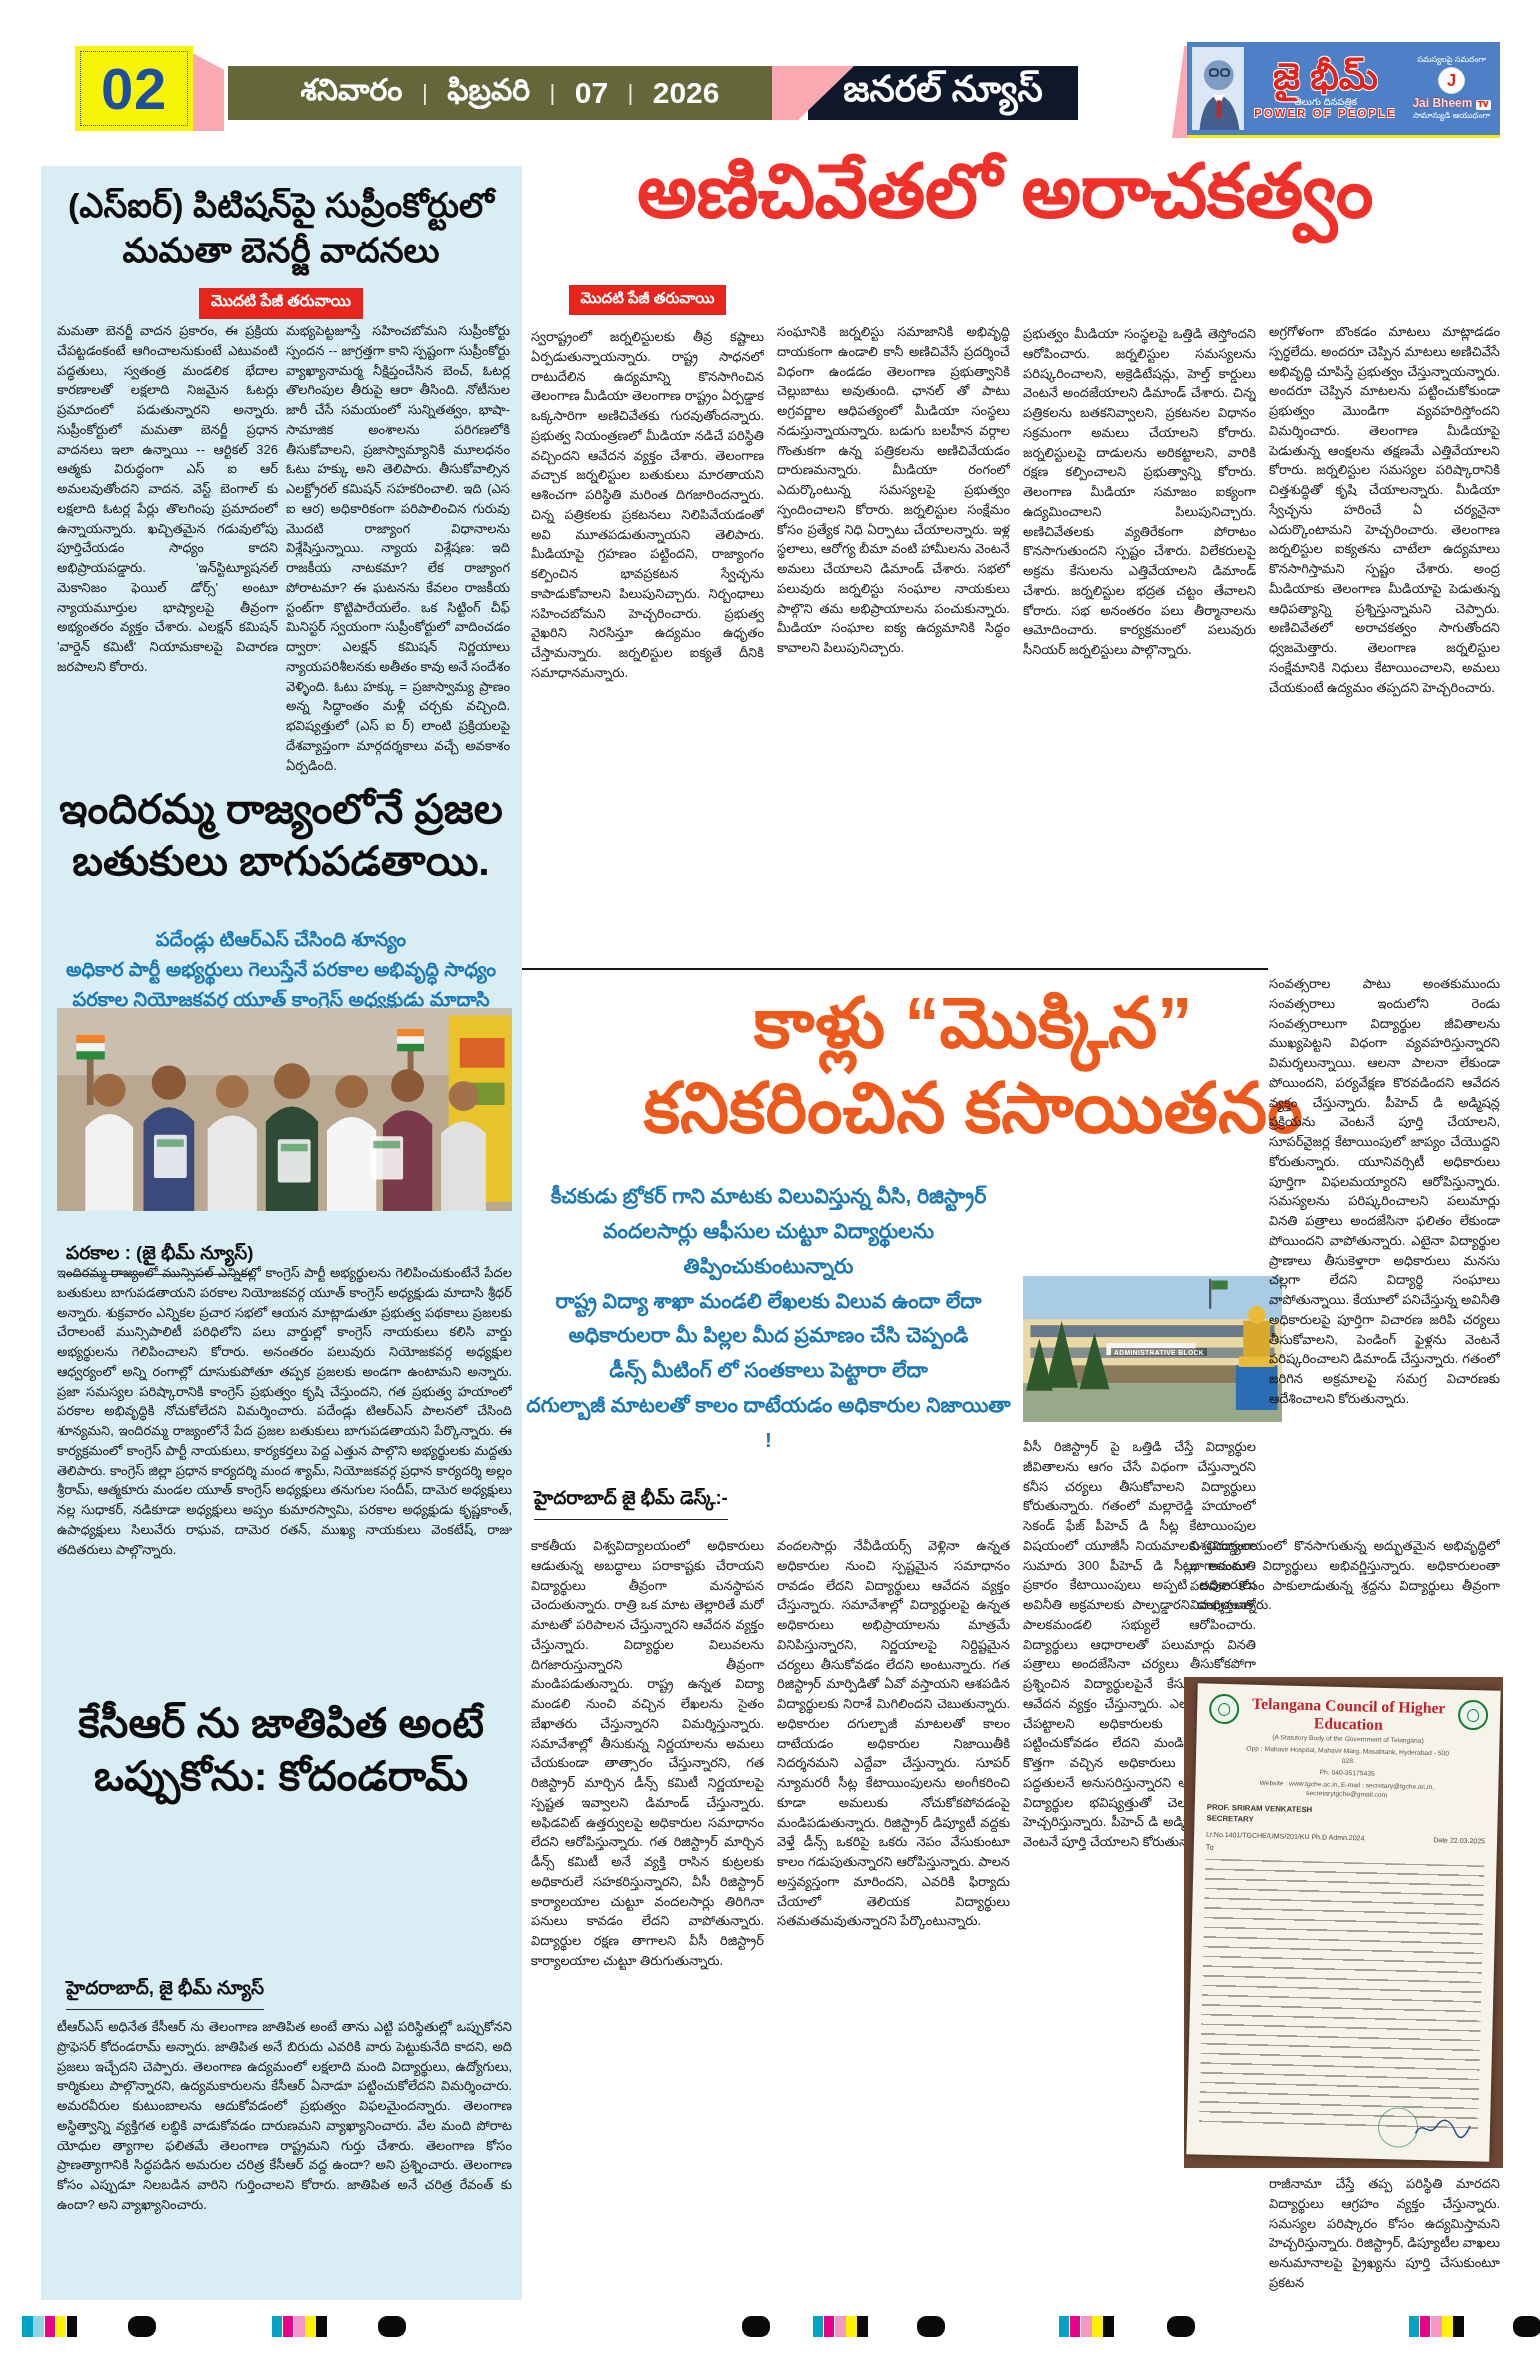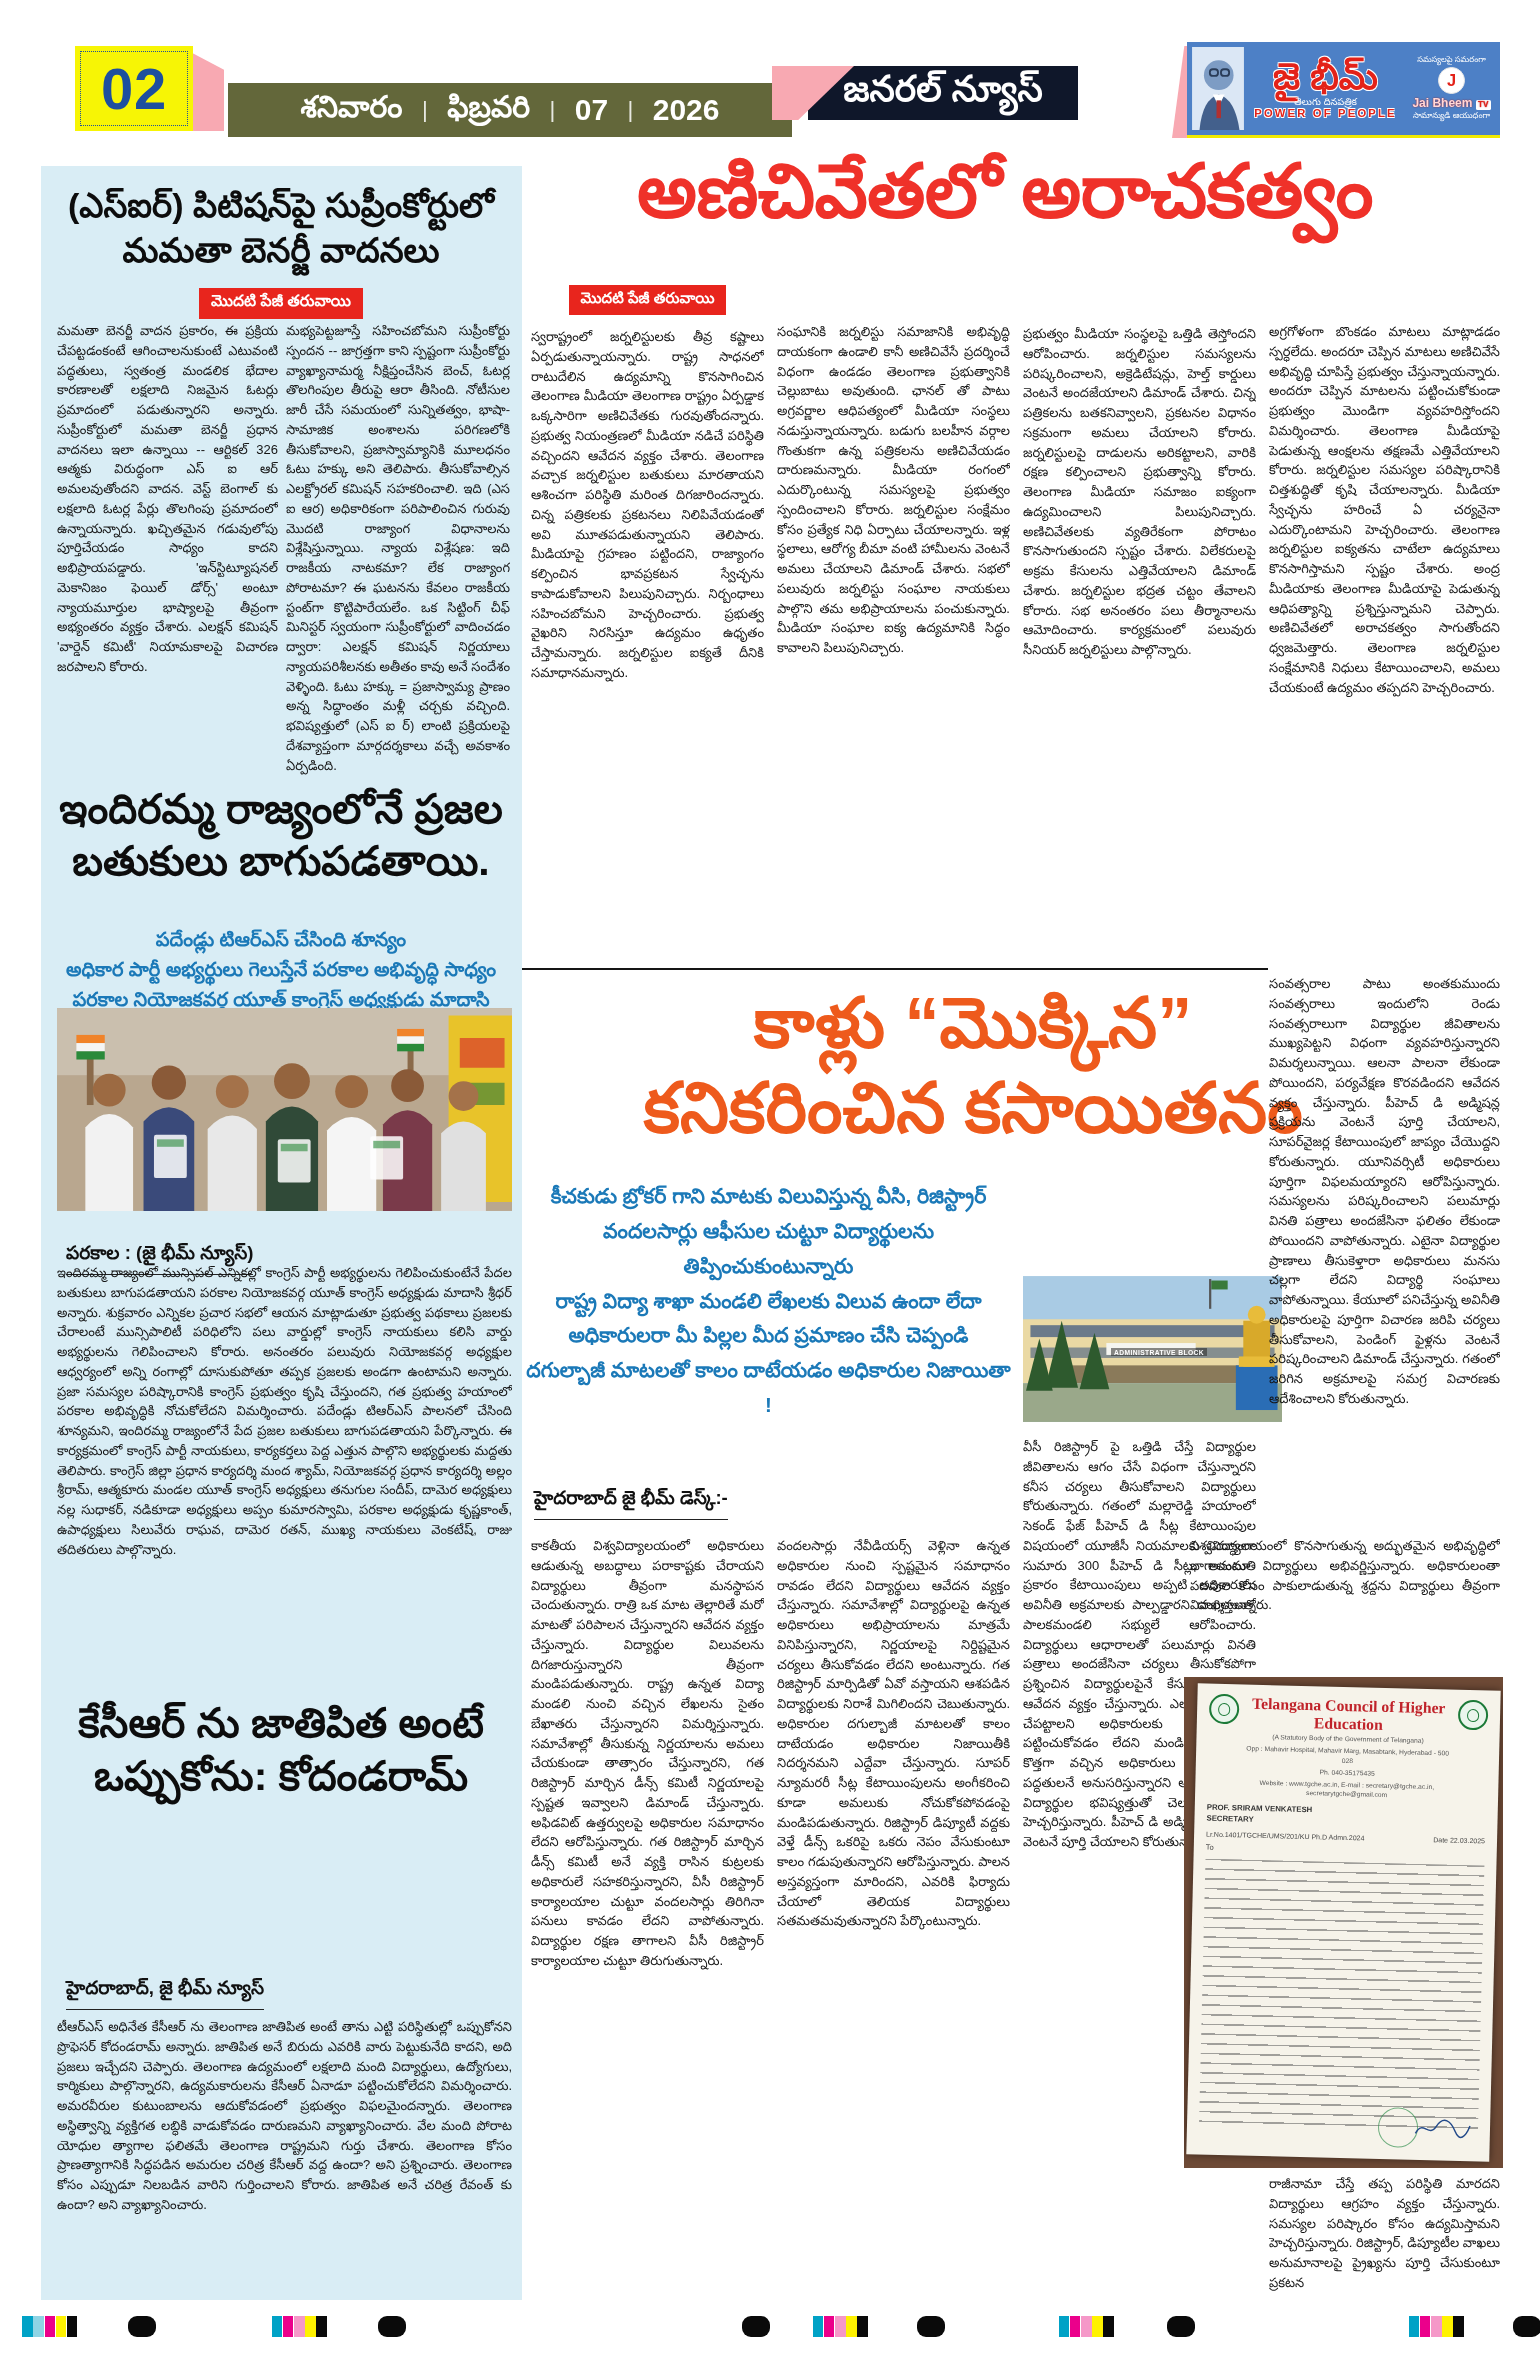--- a/index.html
+++ b/index.html
@@ -13,21 +13,21 @@
 
   
   .pagenum-shadow { left:179px; top:46px; width:45px; height:85px; background:#f8a9b2;
     clip-path:polygon(0 0,100% 28%,100% 100%,0 100%); }
   .pagenum-box { left:75px; top:46px; width:118px; height:85px; background:#f7f505;
     display:flex; align-items:center; justify-content:center; }
   .pagenum-box .inner { position:absolute; inset:5.2px; border:1.5px dotted #1d4f9e; }
   .pagenum { font-size:58px; font-weight:800; color:#1d4f9e; letter-spacing:0.7px; }
   .datebar { left:228px; top:66px; width:564px; height:54px; background:#63673a;
     display:flex; align-items:center; justify-content:center; gap:19.4px;
-    color:#fff; font-size:30px; font-weight:700;margin-top:17px; }
+    color:#fff; font-size:30px; font-weight:700; }
   .datebar .sep { font-weight:300; font-size:22.4px; opacity:.85; }
   .pink-wedge { left:772px; top:66px; width:82px; height:54px; background:#f8a9b2;
     clip-path:polygon(0 0,100% 0,32% 100%,0 100%); z-index:3; }
   .badge-general { left:808px; top:66px; width:270px; height:54px; background:#0f172a;
     display:flex; align-items:center; justify-content:center;
     color:#fff; font-size:36px; font-weight:800; z-index:2; }
 
   .masthead { left:1187px; top:42px; width:313px; height:96px; background:#4d80c6;
     border-bottom:3.7px solid #f2ea00; display:flex; align-items:center; padding:3px 4.5px; gap:4.5px; }
   .masthead-shadow { left:1172px; top:46px; width:22.4px; height:92px; background:#f8a9b2;
@@ -267,20 +267,21 @@
   <div class="abs feat-head">
     <div>కాళ్లు “మొక్కిన”</div>
     <div>కనికరించిన కసాయితనం</div>
   </div>
 
   <div class="abs sub-blue feat-subs">
     <div>కీచకుడు బ్రోకర్ గాని మాటకు విలువిస్తున్న వీసి, రిజిస్ట్రార్</div>
     <div>వందలసార్లు ఆఫీసుల చుట్టూ విద్యార్థులను తిప్పించుకుంటున్నారు</div>
     <div>రాష్ట్ర విద్యా శాఖా మండలి లేఖలకు విలువ ఉందా లేదా</div>
     <div>అధికారులరా మీ పిల్లల మీద ప్రమాణం చేసి చెప్పండి</div>
+    <div>డీన్స్ మీటింగ్ లో సంతకాలు పెట్టారా లేదా</div>
     <div>దగుల్బాజీ మాటలతో కాలం దాటేయడం అధికారుల నిజాయితా !</div>
   </div>
 
   <div class="abs feat-date-row">
     <span class="dateline">హైదరాబాద్ జై భీమ్ డెస్క్:-</span>
   </div>
 
   <div class="abs photo2">
     <svg width="259" height="146" viewBox="0 0 348 196">
       <rect width="348" height="196" fill="#a9cbe4"></rect>

